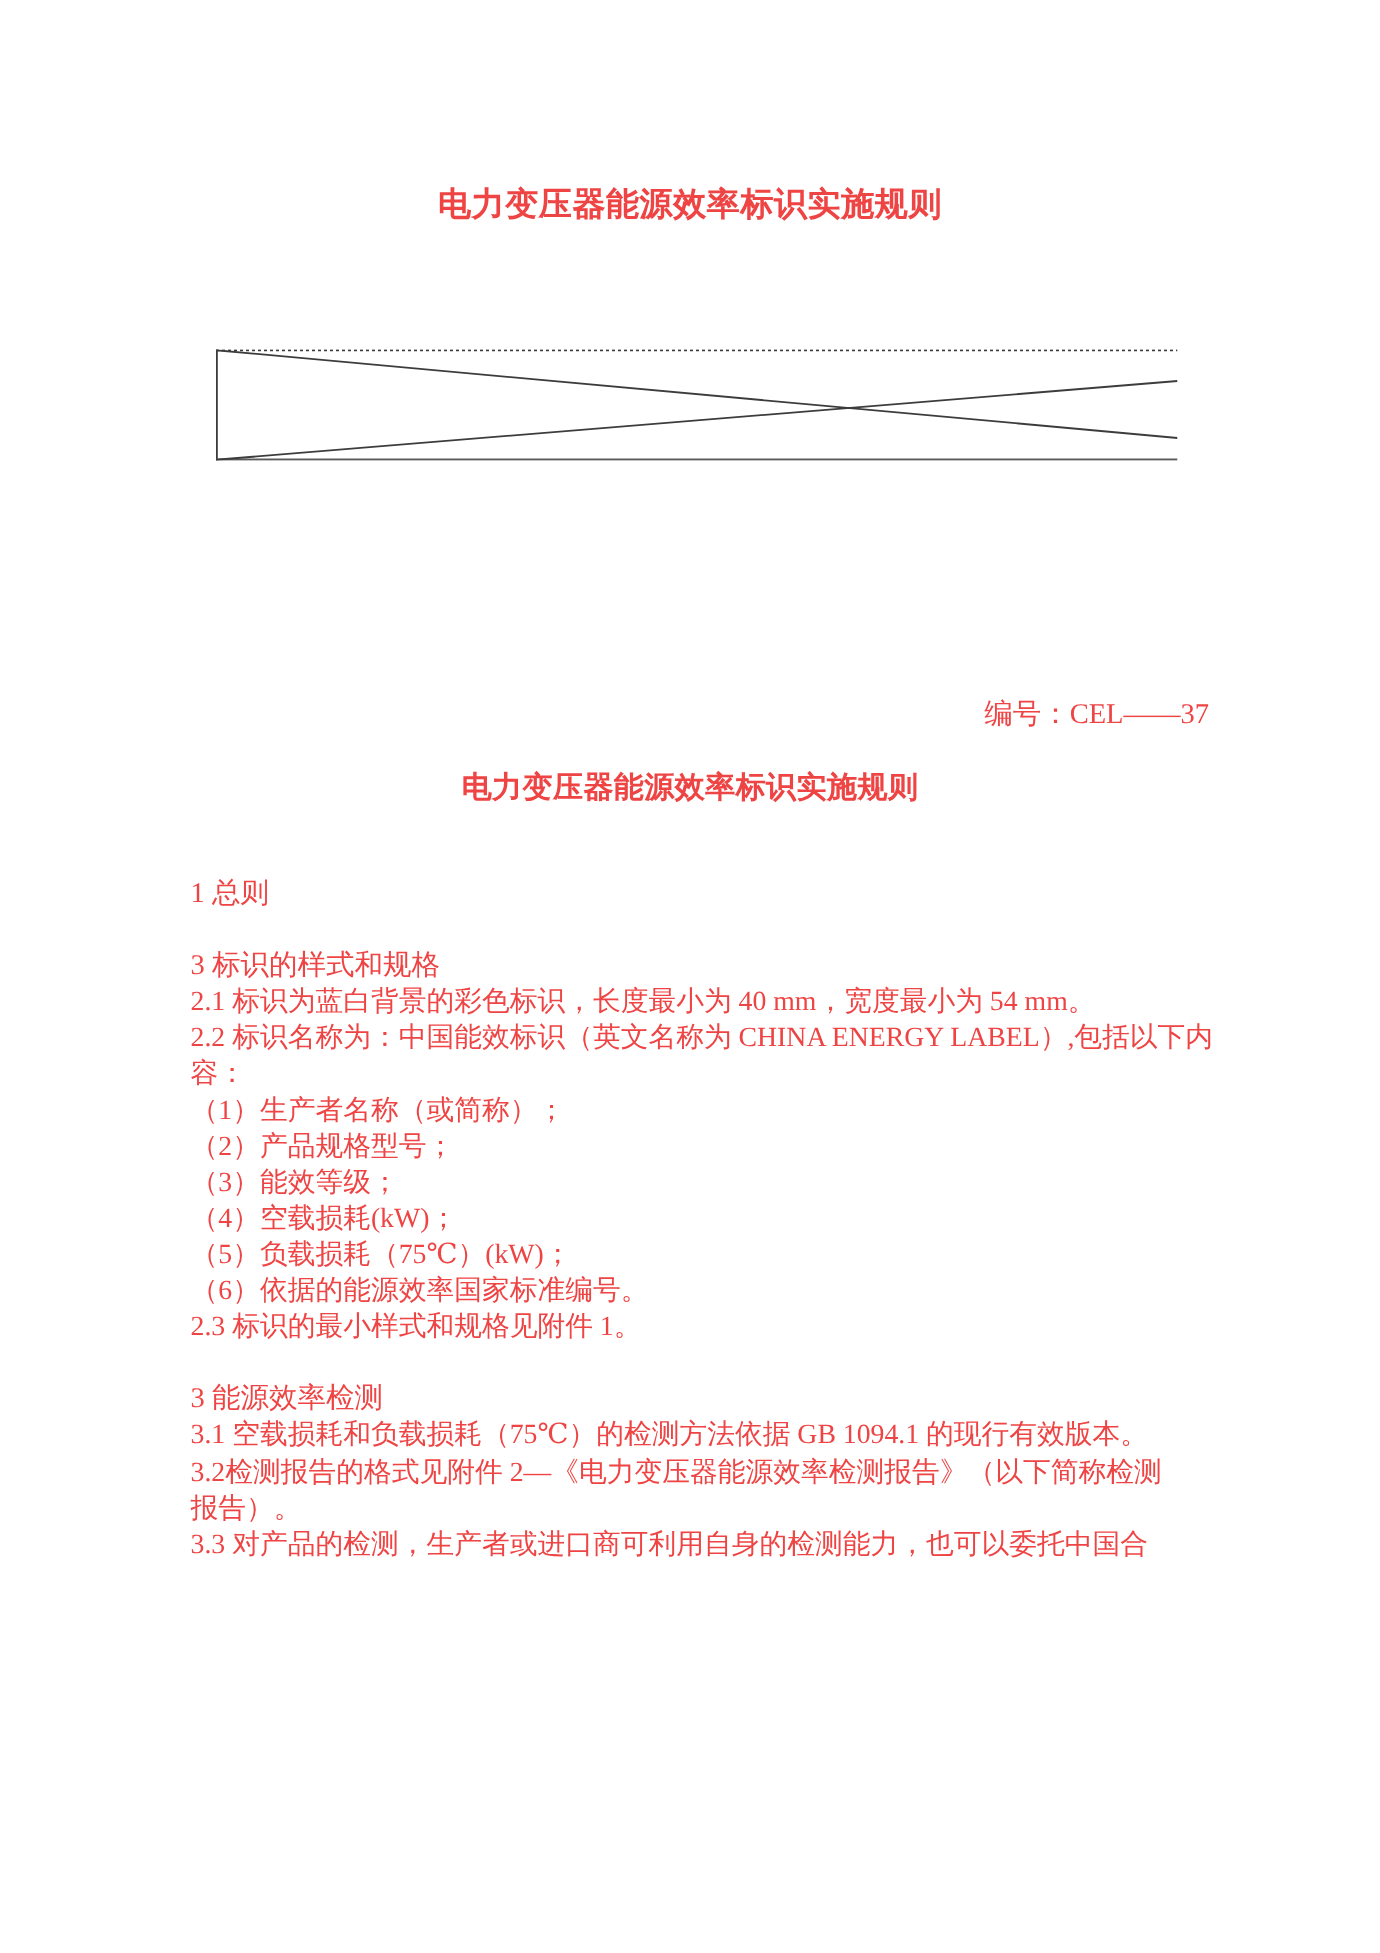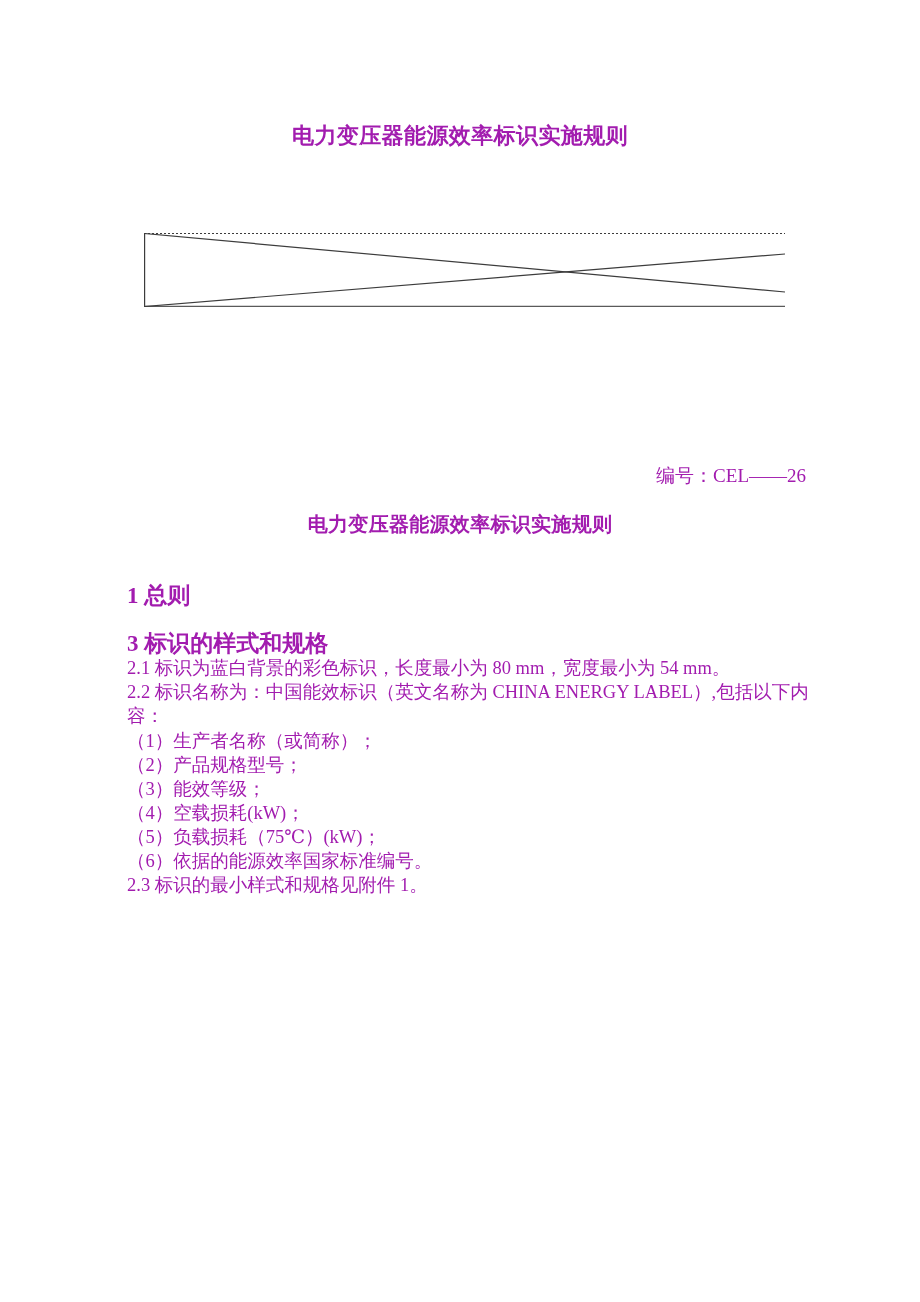--- a/index.html
+++ b/index.html
@@ -3,21 +3,21 @@
 <meta charset="utf-8">
 <style>
   html, body { margin: 0; padding: 0; background: #ffffff; }
   .page {
     position: relative;
     width: 920px;
     height: 1302px;
     background: #ffffff;
     overflow: hidden;
     font-family: "Liberation Serif", "DejaVu Serif", serif;
-    color: #a21caf;
+    color: #ef4444;
   }
   .top-title {
     position: absolute;
     top: 121px;
     left: 0;
     width: 920px;
     margin: 0;
     text-align: center;
     font-size: 22px;
     font-weight: bold;
@@ -54,23 +54,23 @@
     position: absolute;
     left: 127px;
     top: 584px;
     width: 684px;
     font-size: 18.5px;
     line-height: 24.1px;
   }
   .content section { margin: 0; padding: 0; }
   .sec-heading {
     margin: 24.1px 0 0 0;
-    font-size: 23px;
+    font-size: 19px;
     line-height: 24.1px;
-    font-weight: bold;
+    font-weight: normal;
   }
   .content section:first-child .sec-heading { margin-top: 0; }
   .sec-body {
     margin: 0;
     white-space: pre-wrap;
   }
 </style>
 </head>
 <body>
 
@@ -81,39 +81,46 @@
   <div class="placeholder-frame">
     <svg width="641" height="74" viewBox="0 0 641 74">
       <line x1="0" y1="0.5" x2="641" y2="0.5" stroke="#3c3c3c" stroke-width="1.2" stroke-dasharray="2 2"></line>
       <line x1="0.6" y1="0" x2="0.6" y2="74" stroke="#3c3c3c" stroke-width="1.2"></line>
       <line x1="0" y1="73.4" x2="641" y2="73.4" stroke="#5a5a5a" stroke-width="1.4"></line>
       <line x1="0" y1="0.5" x2="641" y2="59" stroke="#3c3c3c" stroke-width="1.2"></line>
       <line x1="0" y1="73.5" x2="641" y2="21" stroke="#3c3c3c" stroke-width="1.2"></line>
     </svg>
   </div>
 
-  <p class="doc-number">编号：CEL——26</p>
+  <p class="doc-number">编号：CEL——37</p>
 
   <h2 class="inner-title">电力变压器能源效率标识实施规则</h2>
 
   <div class="content">
 
     <section>
       <h3 class="sec-heading">1 总则</h3>
     </section>
 
     <section>
       <h3 class="sec-heading">3 标识的样式和规格</h3>
-      <p class="sec-body">2.1 标识为蓝白背景的彩色标识，长度最小为 80 mm，宽度最小为 54 mm。
+      <p class="sec-body">2.1 标识为蓝白背景的彩色标识，长度最小为 40 mm，宽度最小为 54 mm。
 2.2 标识名称为：中国能效标识（英文名称为 CHINA ENERGY LABEL）,包括以下内
 容：
 （1）生产者名称（或简称）；
 （2）产品规格型号；
 （3）能效等级；
 （4）空载损耗(kW)；
 （5）负载损耗（75℃）(kW)；
 （6）依据的能源效率国家标准编号。
 2.3 标识的最小样式和规格见附件 1。</p>
     </section>
 
+    <section>
+      <h3 class="sec-heading">3 能源效率检测</h3>
+      <p class="sec-body">3.1 空载损耗和负载损耗（75℃）的检测方法依据 GB 1094.1 的现行有效版本。
+3.2检测报告的格式见附件 2—《电力变压器能源效率检测报告》（以下简称检测
+报告）。
+3.3 对产品的检测，生产者或进口商可利用自身的检测能力，也可以委托中国合</p>
+    </section>
 
   </div>
 </div>
 
 </body></html>

